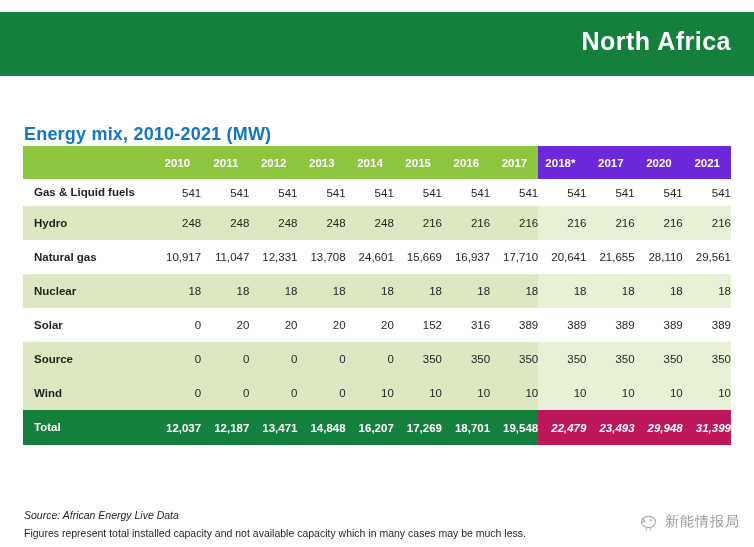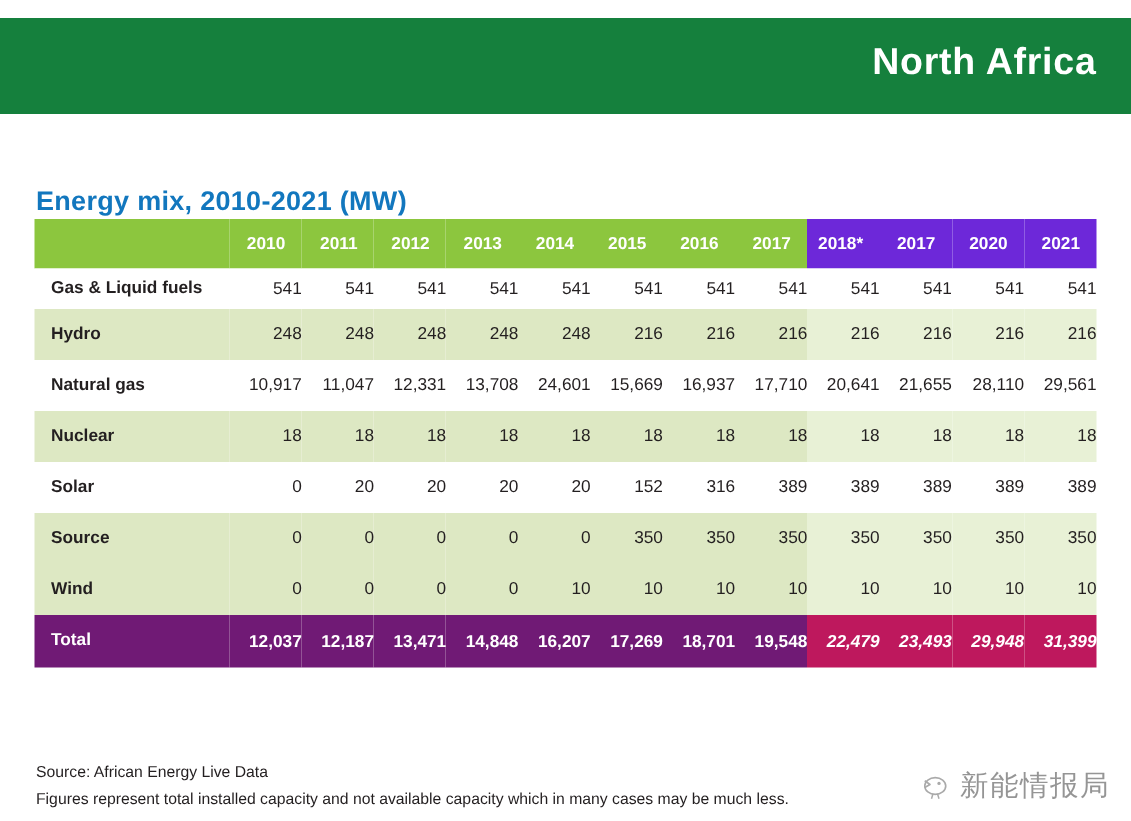--- a/index.html
+++ b/index.html
@@ -113,58 +113,58 @@
 
   tr.shade td        { background: #dde8c3; }
   tr.shade td.est    { background: #e8f1d6; }
   tr.plain td        { background: #ffffff; }
   tr.plain td.est    { background: #ffffff; }
 
   tr.tall td { height: 27px; }
 
   
   tr.total td {
-    background: #701a75;
+    background: #15803d;
     color: #ffffff;
     font-weight: bold;
     height: 35px;
   }
   tr.total td.est { background: #be185d; font-style: italic; }
 
   
   .footer {
     position: absolute;
     left: 24px;
     top: 506px;
     width: 560px;
     font-size: 10.5px;
     color: #231f20;
     line-height: 18px;
   }
-  .footer .src { display: block; }
+  .footer .src { display: block; font-style: italic; }
   .footer .note { display: block; }
 
   
   .watermark {
     position: absolute;
     right: 14px;
     top: 511px;
     display: flex;
     align-items: center;
     gap: 7px;
     opacity: 0.62;
   }
   .watermark .wm-icon {
     width: 22px;
     height: 22px;
     position: relative;
     flex: 0 0 auto;
   }
   .watermark .wm-text {
-    font-size: 19px;
+    font-size: 14px;
     color: #555555;
     letter-spacing: 1px;
     white-space: nowrap;
     font-family: "DejaVu Sans", sans-serif;
   }
 </style>
 </head>
 <body>
 
 <div class="banner">

